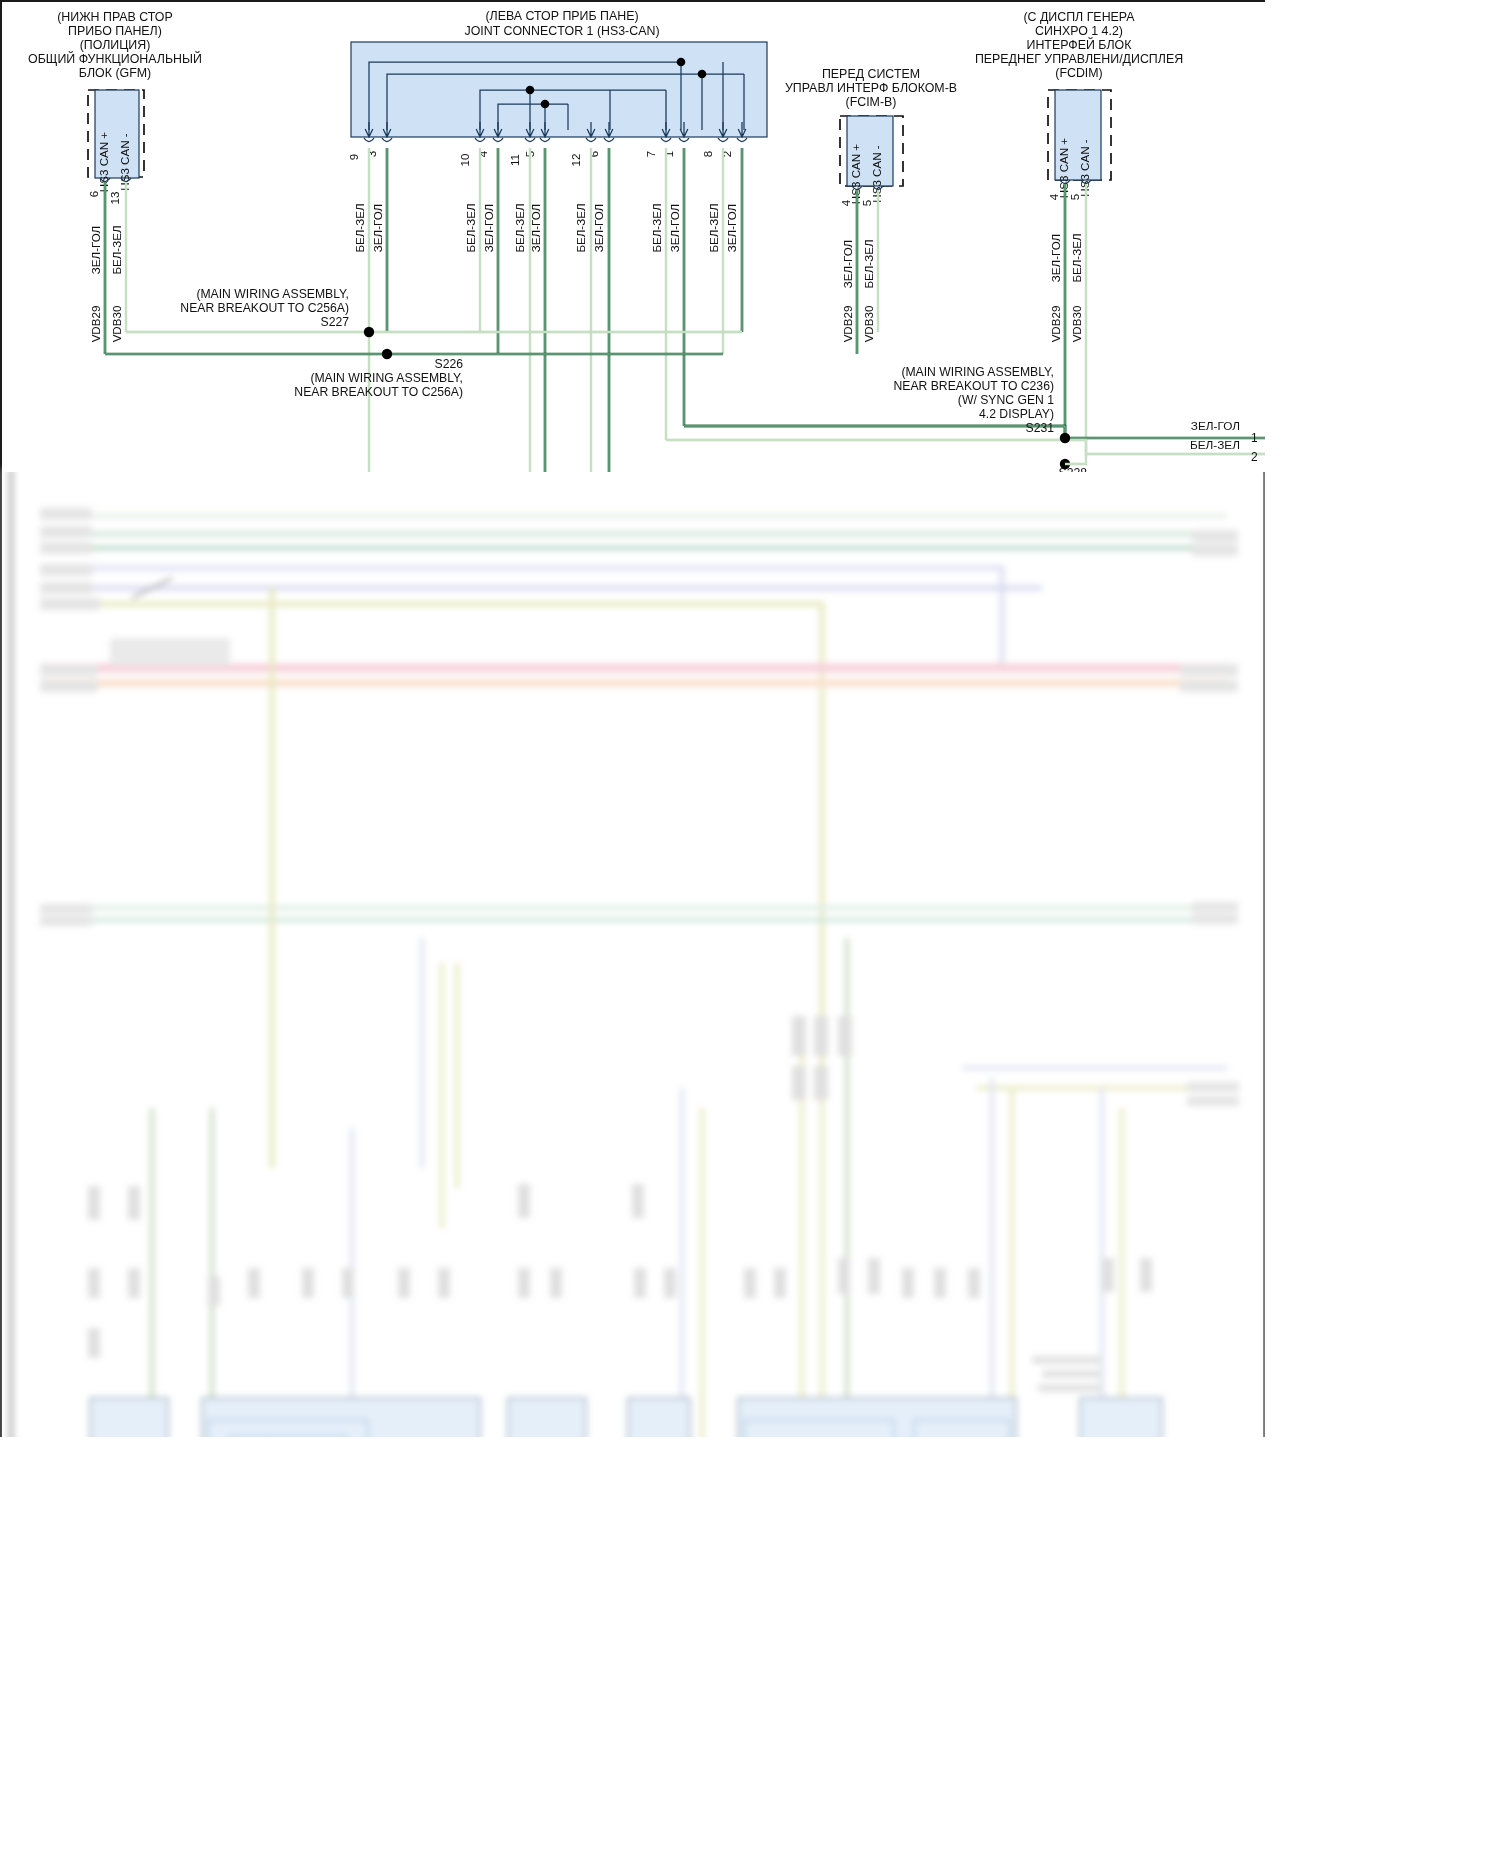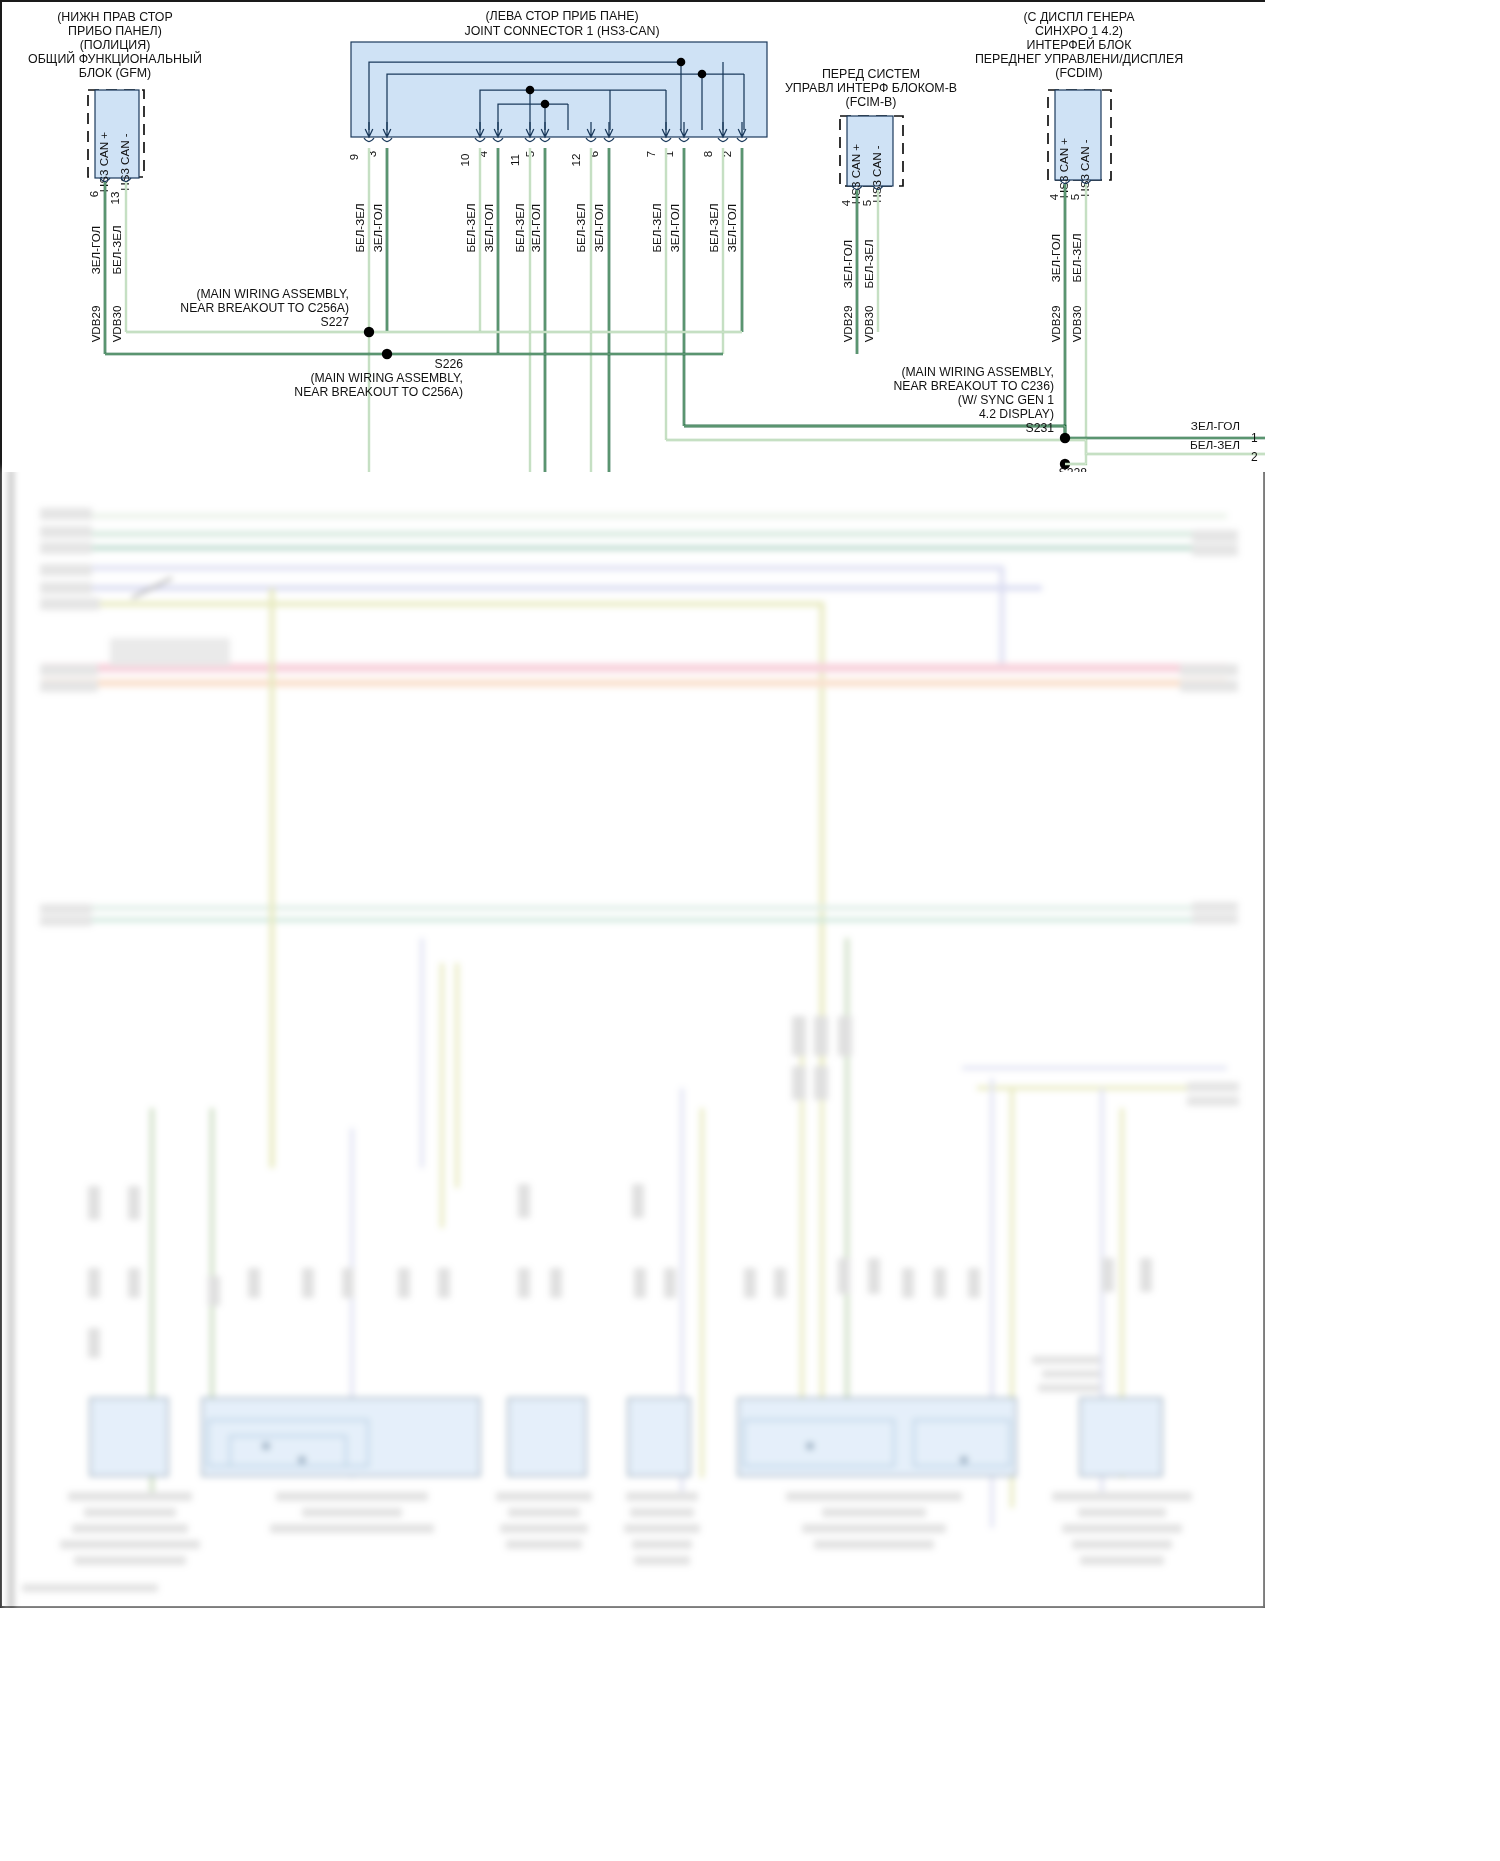--- a/index.html
+++ b/index.html
@@ -1,18 +1,18 @@
 <!DOCTYPE html>
 <html><head>
 <meta charset="utf-8">
 <title>HS3-CAN Wiring Diagram</title>
 <style>
   html,body{margin:0;padding:0;background:#ffffff;}
   body{font-family:"Liberation Sans",sans-serif;}
-  #page{position:relative;width:1500px;height:1861px;background:#fef9c3;overflow:hidden;text-decoration:underline;}
+  #page{position:relative;width:1500px;height:1437px;background:#fef9c3;overflow:hidden;text-decoration:underline;}
 
   
   #sheet{position:absolute;left:0;top:0;width:1265px;height:1608px;background:#fff;
          border:2px solid #1a1a1a;box-sizing:border-box;}
   #topLayer{position:absolute;left:0;top:0;width:1265px;height:470px;background:#fff;z-index:30;}
   #topLayer svg{position:absolute;left:0;top:0;}
 
   
   #blurLayer{position:absolute;left:0;top:466px;width:1265px;height:1142px;
              filter:blur(3.1px) opacity(.55);z-index:10;background:#fff;}

